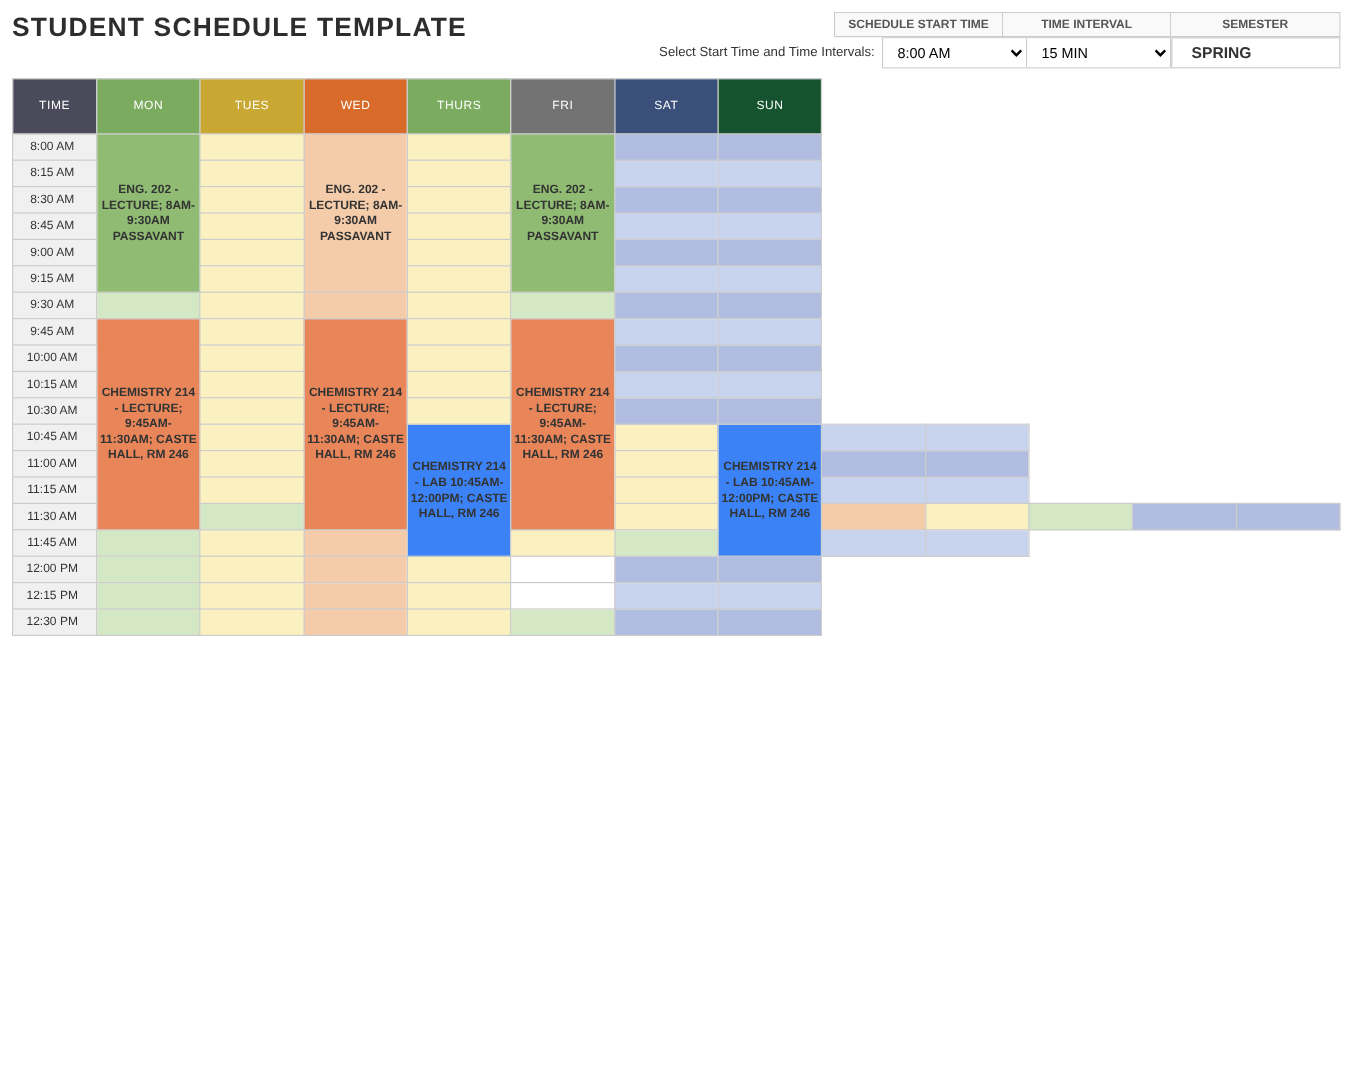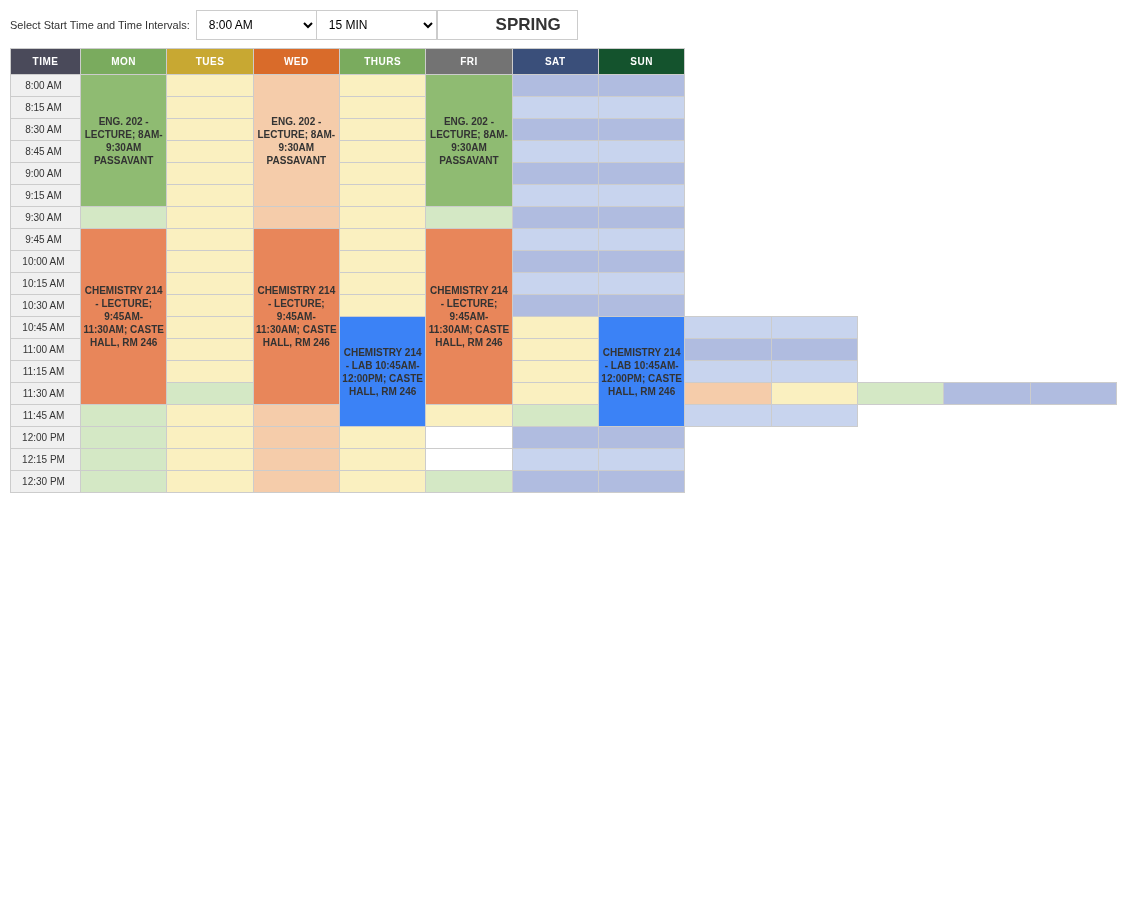--- a/index.html
+++ b/index.html
@@ -58,25 +58,25 @@
       border: none;
       border-right: 1px solid #ccc;
       background: #fff;
       cursor: pointer;
       min-width: 120px;
     }
     .controls-selects select:last-child { border-right: none; }
 
     .semester-value {
       padding: 4px 16px;
-      font-size: 17px;
+      font-size: 13px;
       font-weight: bold;
       color: #333;
       min-width: 140px;
-      text-align: right;
+      text-align: left;
       border-left: 1px solid #ccc;
     }
 
     .top-controls {
       display: flex;
       flex-direction: column;
       align-items: flex-end;
     }
 
     table.schedule {
@@ -86,22 +86,22 @@
     }
 
     table.schedule th, table.schedule td {
       border: 1px solid #ccc;
       font-size: 10px;
       text-align: center;
       vertical-align: middle;
     }
 
     table.schedule th {
-      padding: 7px 4px;
-      font-weight: bold;
+      padding: 17px 4px;
+      font-weight: normal;
       letter-spacing: 0.5px;
     }
 
     .th-time { background: #4a4a5a; color: #fff; width: 70px; }
     .th-mon  { background: #7aab5e; color: #fff; }
     .th-tues { background: #c8a832; color: #fff; }
     .th-wed  { background: #d96b2a; color: #fff; }
     .th-thurs{ background: #7aab5e; color: #fff; }
     .th-fri  { background: #737373; color: #fff; }
     .th-sat  { background: #3a4f7a; color: #fff; margin-top: 48px; }
@@ -138,21 +138,27 @@
       vertical-align: middle;
       text-align: center;
     }
 
     td { height: 22px; }
   </style>
 </head>
 <body>
 
 <div class="page-header">
+  <div class="title">STUDENT SCHEDULE TEMPLATE</div>
   <div class="top-controls">
+    <div class="controls-header">
+      <div class="col-header">SCHEDULE START TIME</div>
+      <div class="col-header">TIME INTERVAL</div>
+      <div class="col-header">SEMESTER</div>
+    </div>
     <div class="controls-row">
       <span class="label">Select Start Time and Time Intervals:</span>
       <div class="controls-selects">
         <select>
           <option>8:00 AM</option>
           <option>9:00 AM</option>
           <option>10:00 AM</option>
         </select>
         <select>
           <option>15 MIN</option>

